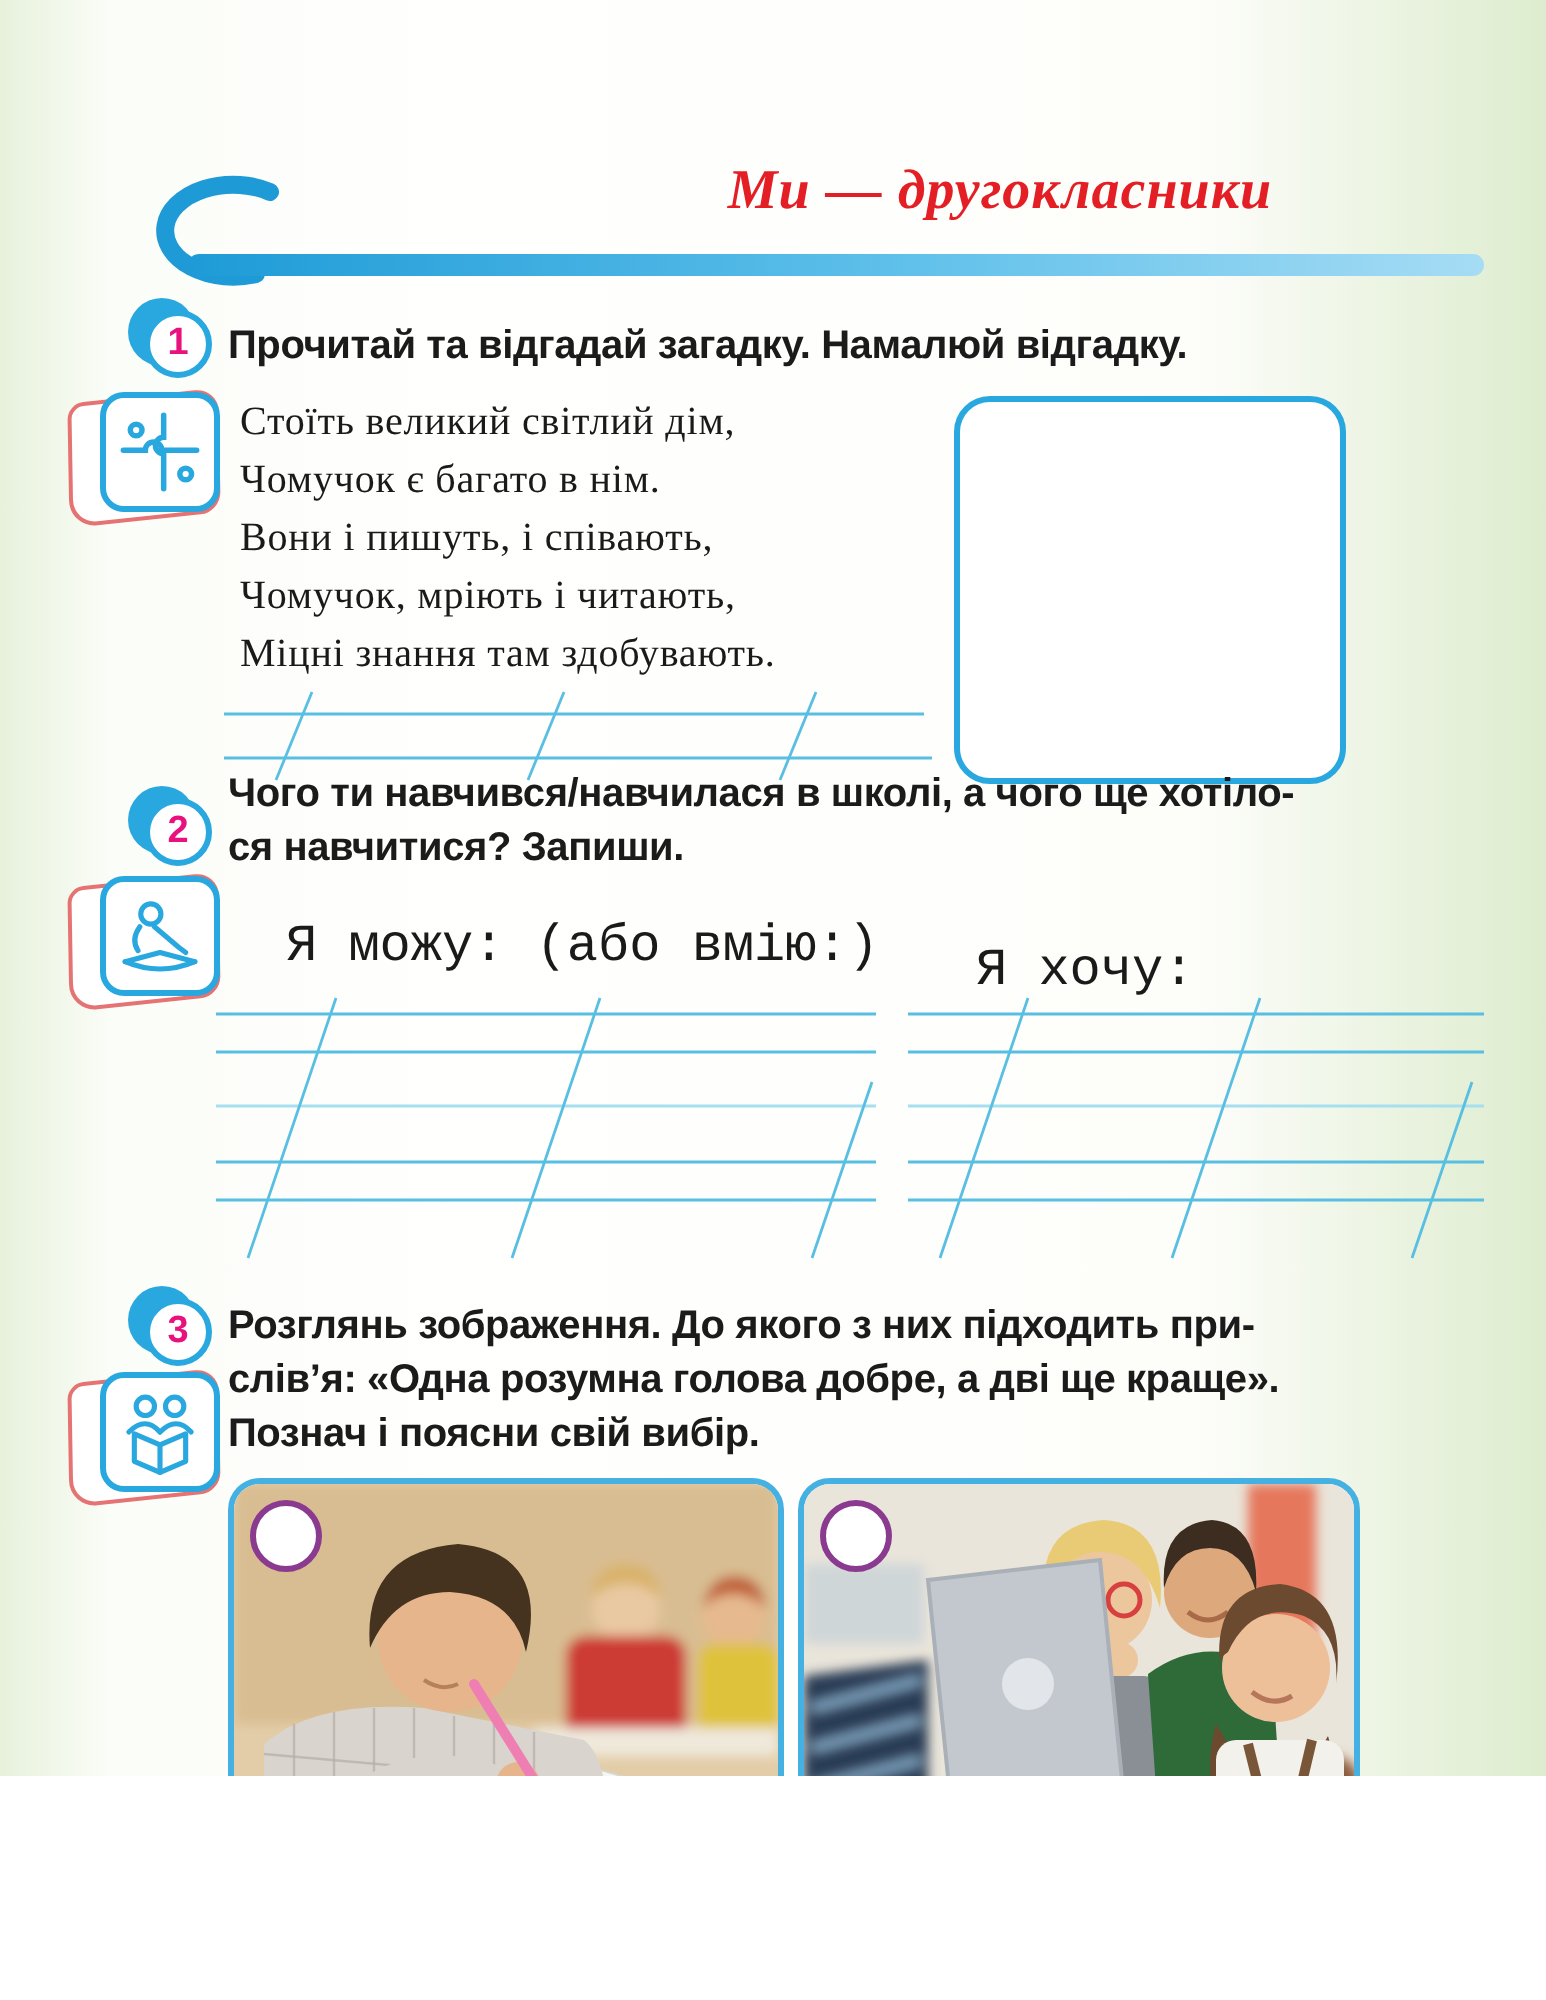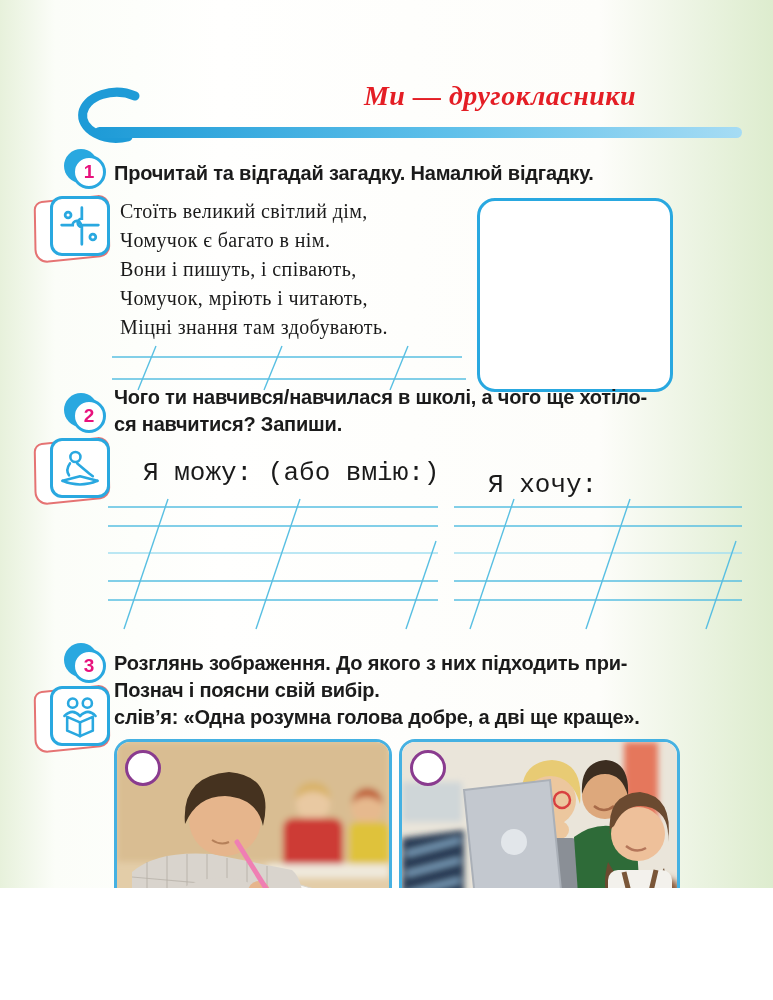--- a/index.html
+++ b/index.html
@@ -165,22 +165,22 @@
       <line x1="600" y1="132" x2="630" y2="44"></line>
     </g>
   </svg>
 
   <div class="badge" style="left:66px; top:646px;">
     <div class="blob"></div>
     <div class="circle">3</div>
   </div>
   <div class="instr" style="left:114px; top:650px; width:625px;">
     <span>Розглянь зображення. До якого з них підходить при-</span>
+    <span>слів’я: «Одна розумна голова добре, а дві ще краще».</span>
     <span>Познач і поясни свій вибір.</span>
-    <span>слів’я: «Одна розумна голова добре, а дві ще краще».</span>
   </div>
 
   <div class="plate" style="left:34px; top:684px;">
     <div class="red"></div>
     <div class="icon-box">
       <svg width="44" height="44" viewBox="0 0 48 48" fill="none" stroke="#29a8e0" stroke-width="2.8" stroke-linecap="round" stroke-linejoin="round">
         <circle cx="16" cy="10" r="5"></circle>
         <circle cx="32" cy="10" r="5"></circle>
         <path d="M7,24 q9,-9 17,0"></path>
         <path d="M24,24 q9,-9 17,0"></path>

